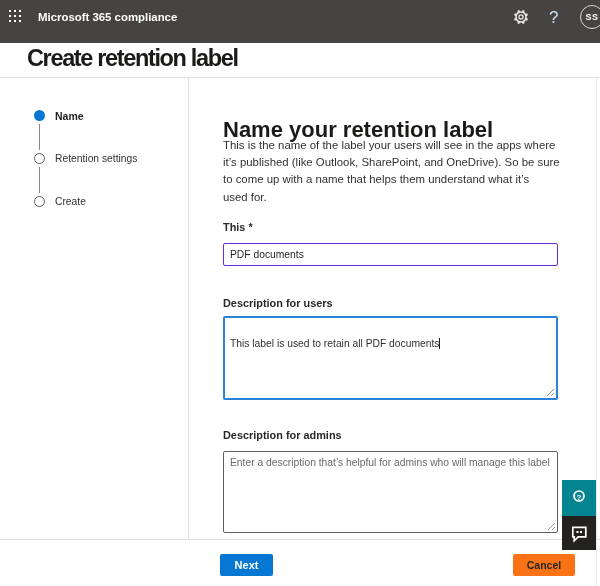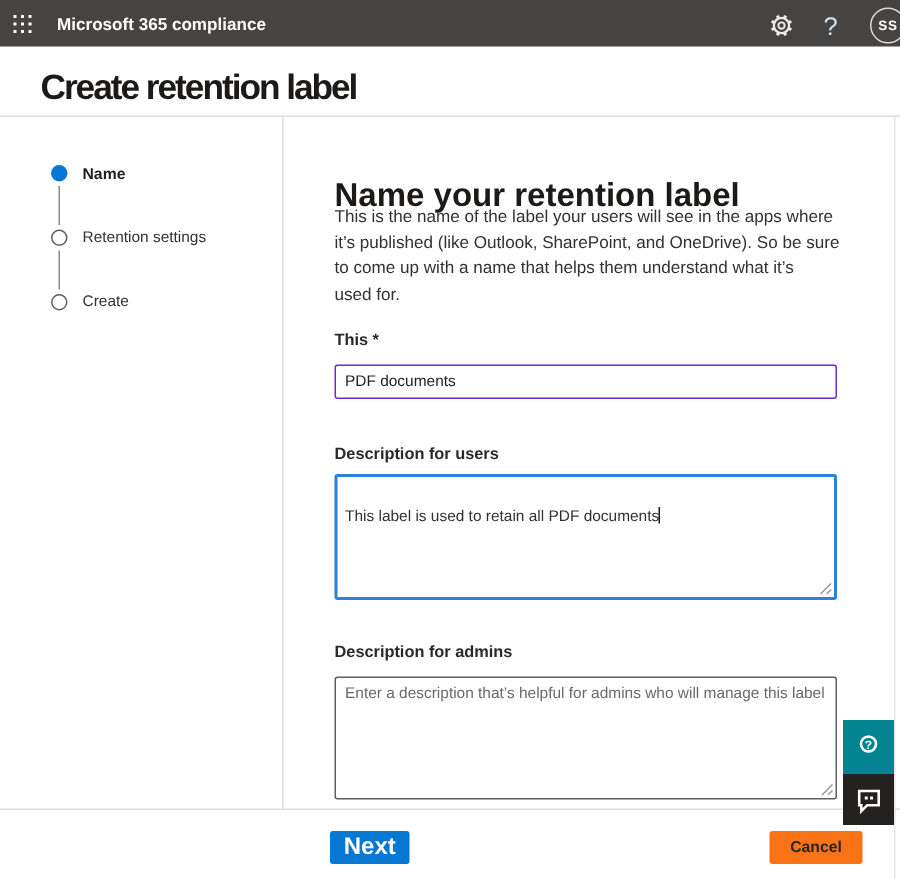--- a/index.html
+++ b/index.html
@@ -1,21 +1,21 @@
 <!DOCTYPE html>
 <html><head>
 <meta charset="utf-8">
 <style>
   * { margin:0; padding:0; box-sizing:border-box; }
   html,body { width:600px; height:586px; background:#fff; overflow:hidden;
     font-family:"Liberation Sans", sans-serif; }
   #page { position:relative; width:600px; height:586px; background:#fff; }
 
   
-  #topbar { position:absolute; left:0; top:0; width:600px; height:31px; background:#464442; }
+  #topbar { position:absolute; left:0; top:0; width:600px; height:43px; background:#464442; }
   #waffle { position:absolute; left:9px; top:10px; width:12px; height:12px; }
   #waffle div { position:absolute; width:2.4px; height:2.4px; background:#fff; }
   #apptitle { position:absolute; left:38px; top:0; height:35px; line-height:35px;
     color:#fff; font-size:11.4px; font-weight:bold; }
   #gear { position:absolute; left:513px; top:9px; }
   #qmark { position:absolute; left:549px; top:0px; height:35px; line-height:35px;
     color:#cfe0f2; font-size:17px; }
   #avatar { position:absolute; left:580px; top:5px; width:24px; height:24px;
     border:1.4px solid #dadada; border-radius:50%; color:#fff; font-size:9px; font-weight:bold;
     text-align:center; line-height:22px; letter-spacing:0.5px; }
@@ -52,21 +52,21 @@
     border:1px solid #605e5c; border-radius:2px; background:#fff;
     font-size:10.3px; color:#6b6966; padding:5px 6px; }
   .grip { position:absolute; right:1px; bottom:1px; width:10px; height:10px; }
 
   
   #helpbtn { position:absolute; left:562px; top:480px; width:34px; height:36px; background:#048490; }
   #fbbtn { position:absolute; left:562px; top:516px; width:34px; height:34px; background:#232221; }
 
   
   #nextbtn { position:absolute; left:220px; top:554px; width:53px; height:22px;
-    background:#0678d4; border-radius:2px; color:#fff; font-size:16px; font-weight:bold;
+    background:#0678d4; border-radius:2px; color:#fff; font-size:11px; font-weight:bold;
     text-align:center; line-height:22px; }
   #cancelbtn { position:absolute; left:513px; top:554px; width:62px; height:22px;
     background:#f97316; border-radius:2px; color:#262524; font-size:10.5px; font-weight:bold;
     text-align:center; line-height:22px; }
 </style>
 </head>
 <body>
 <div id="page">
   <div id="topbar">
     <div id="waffle">

